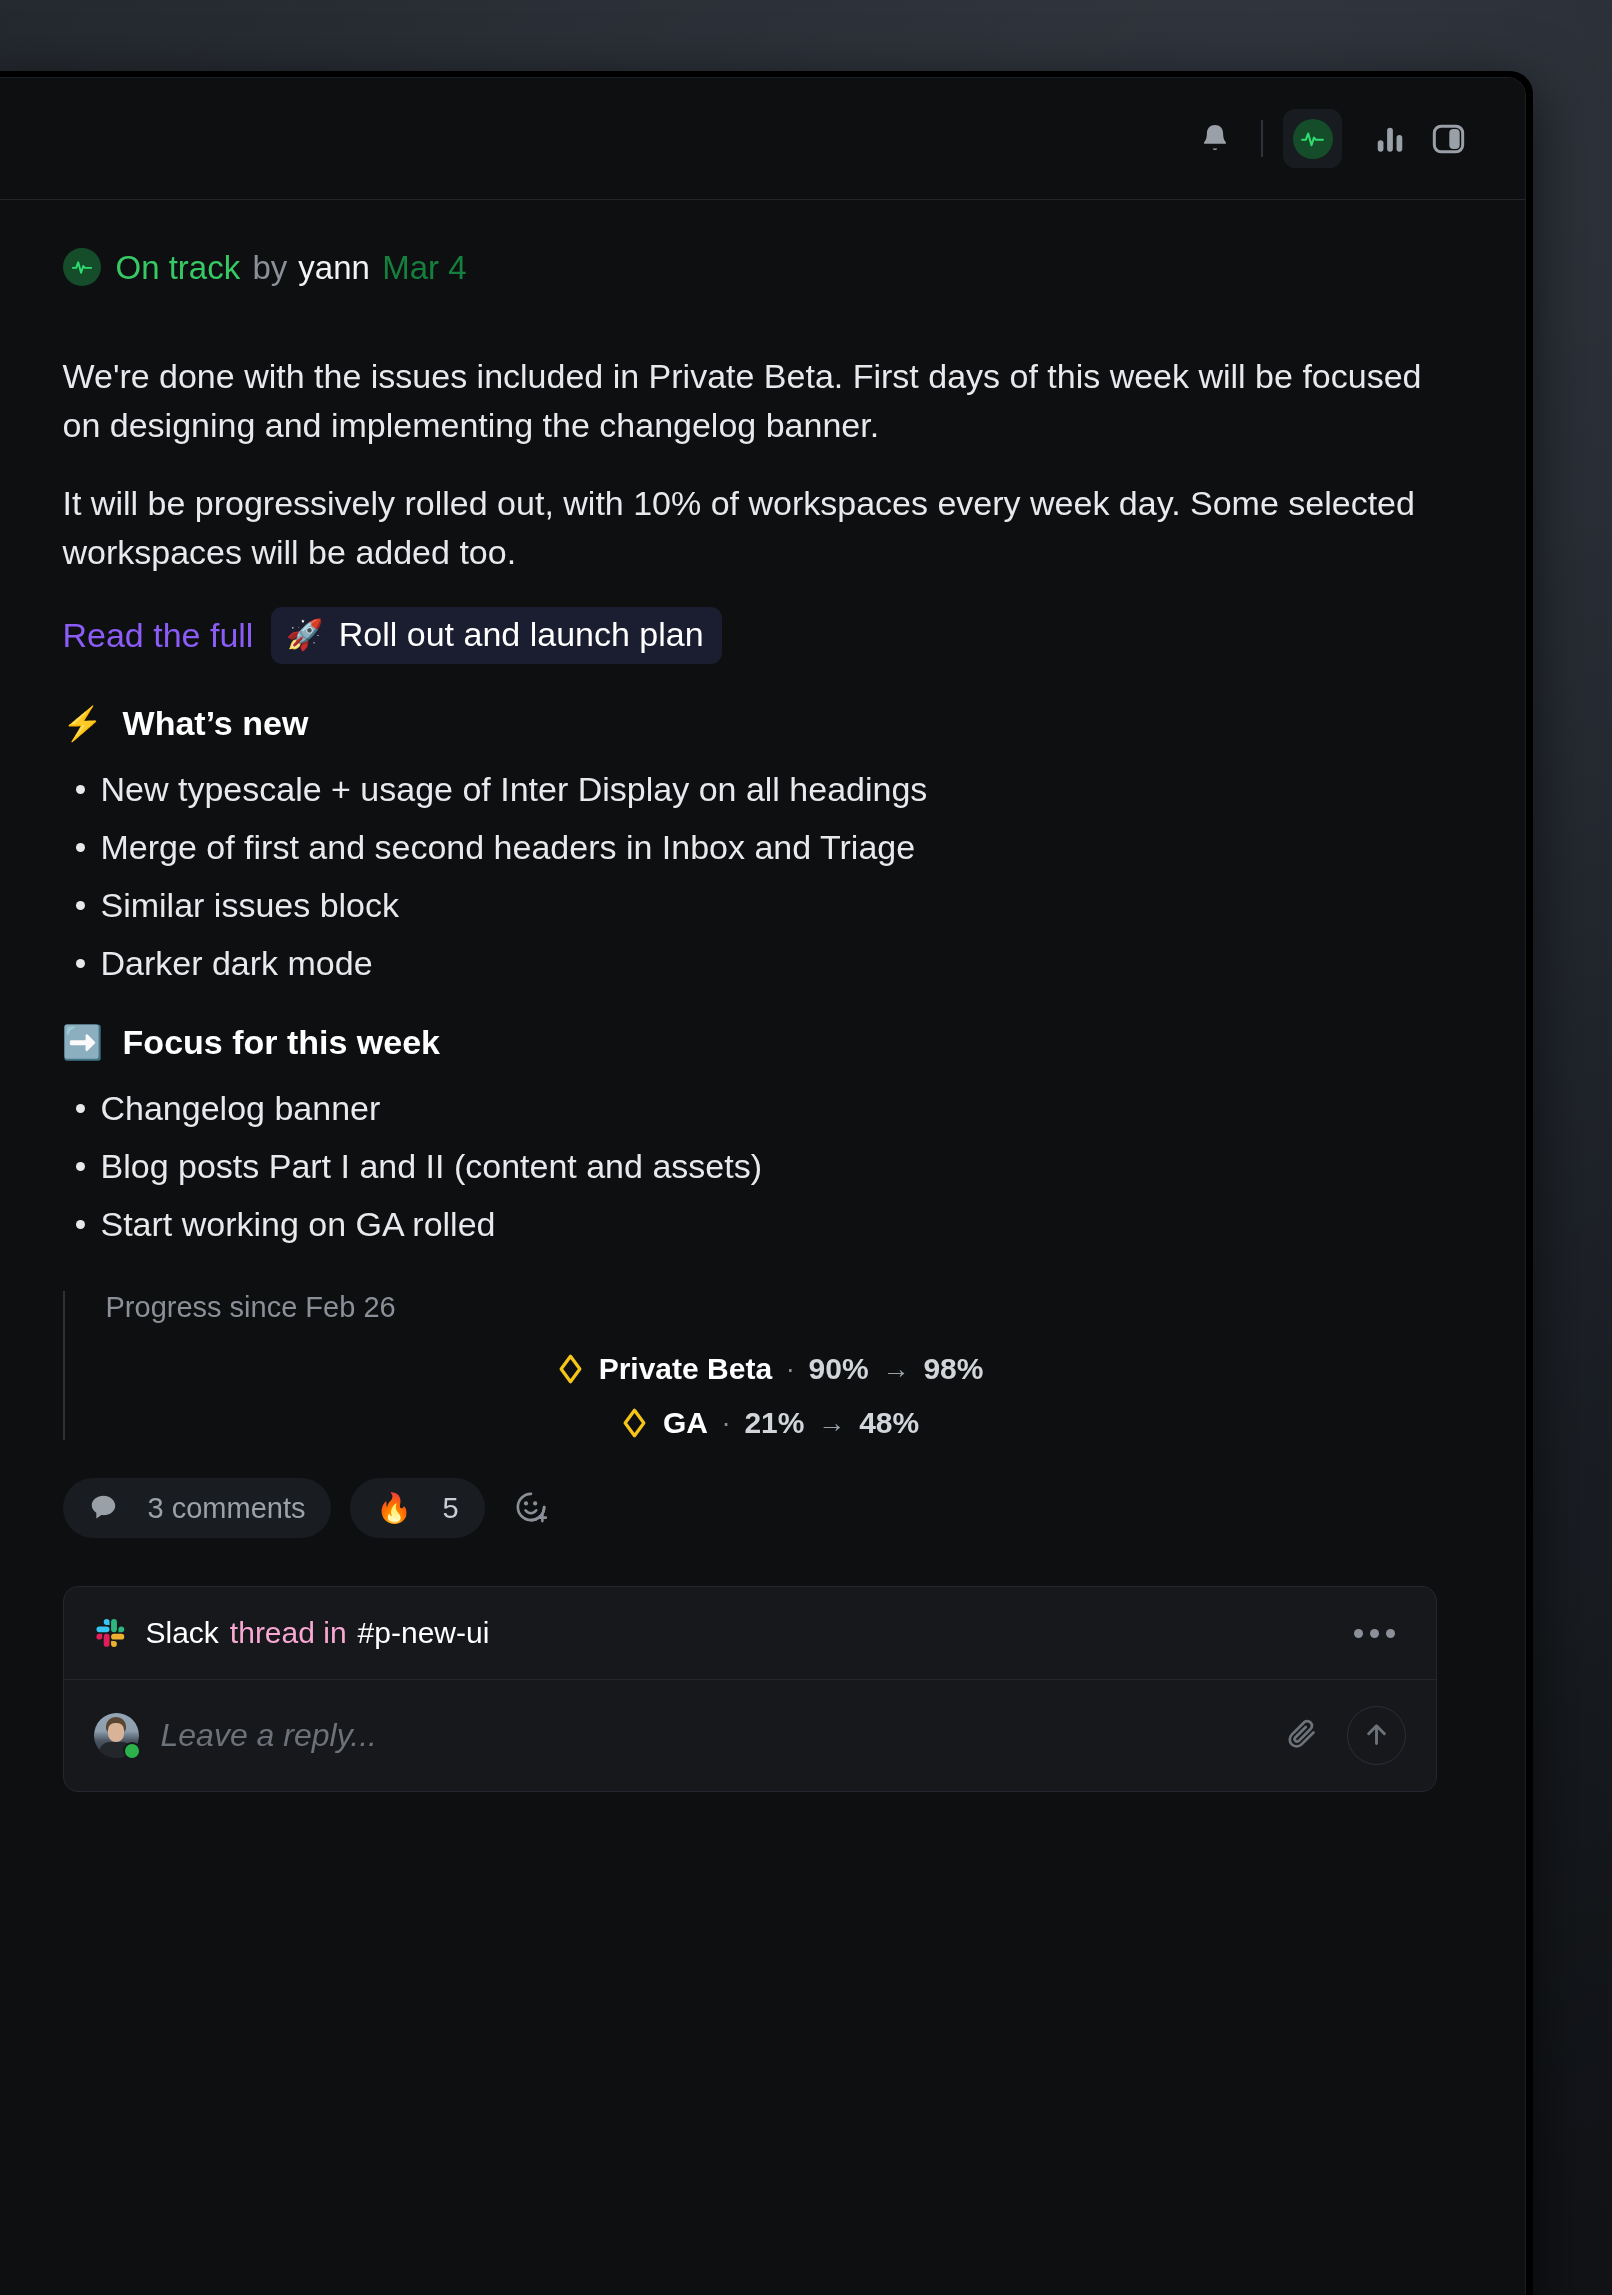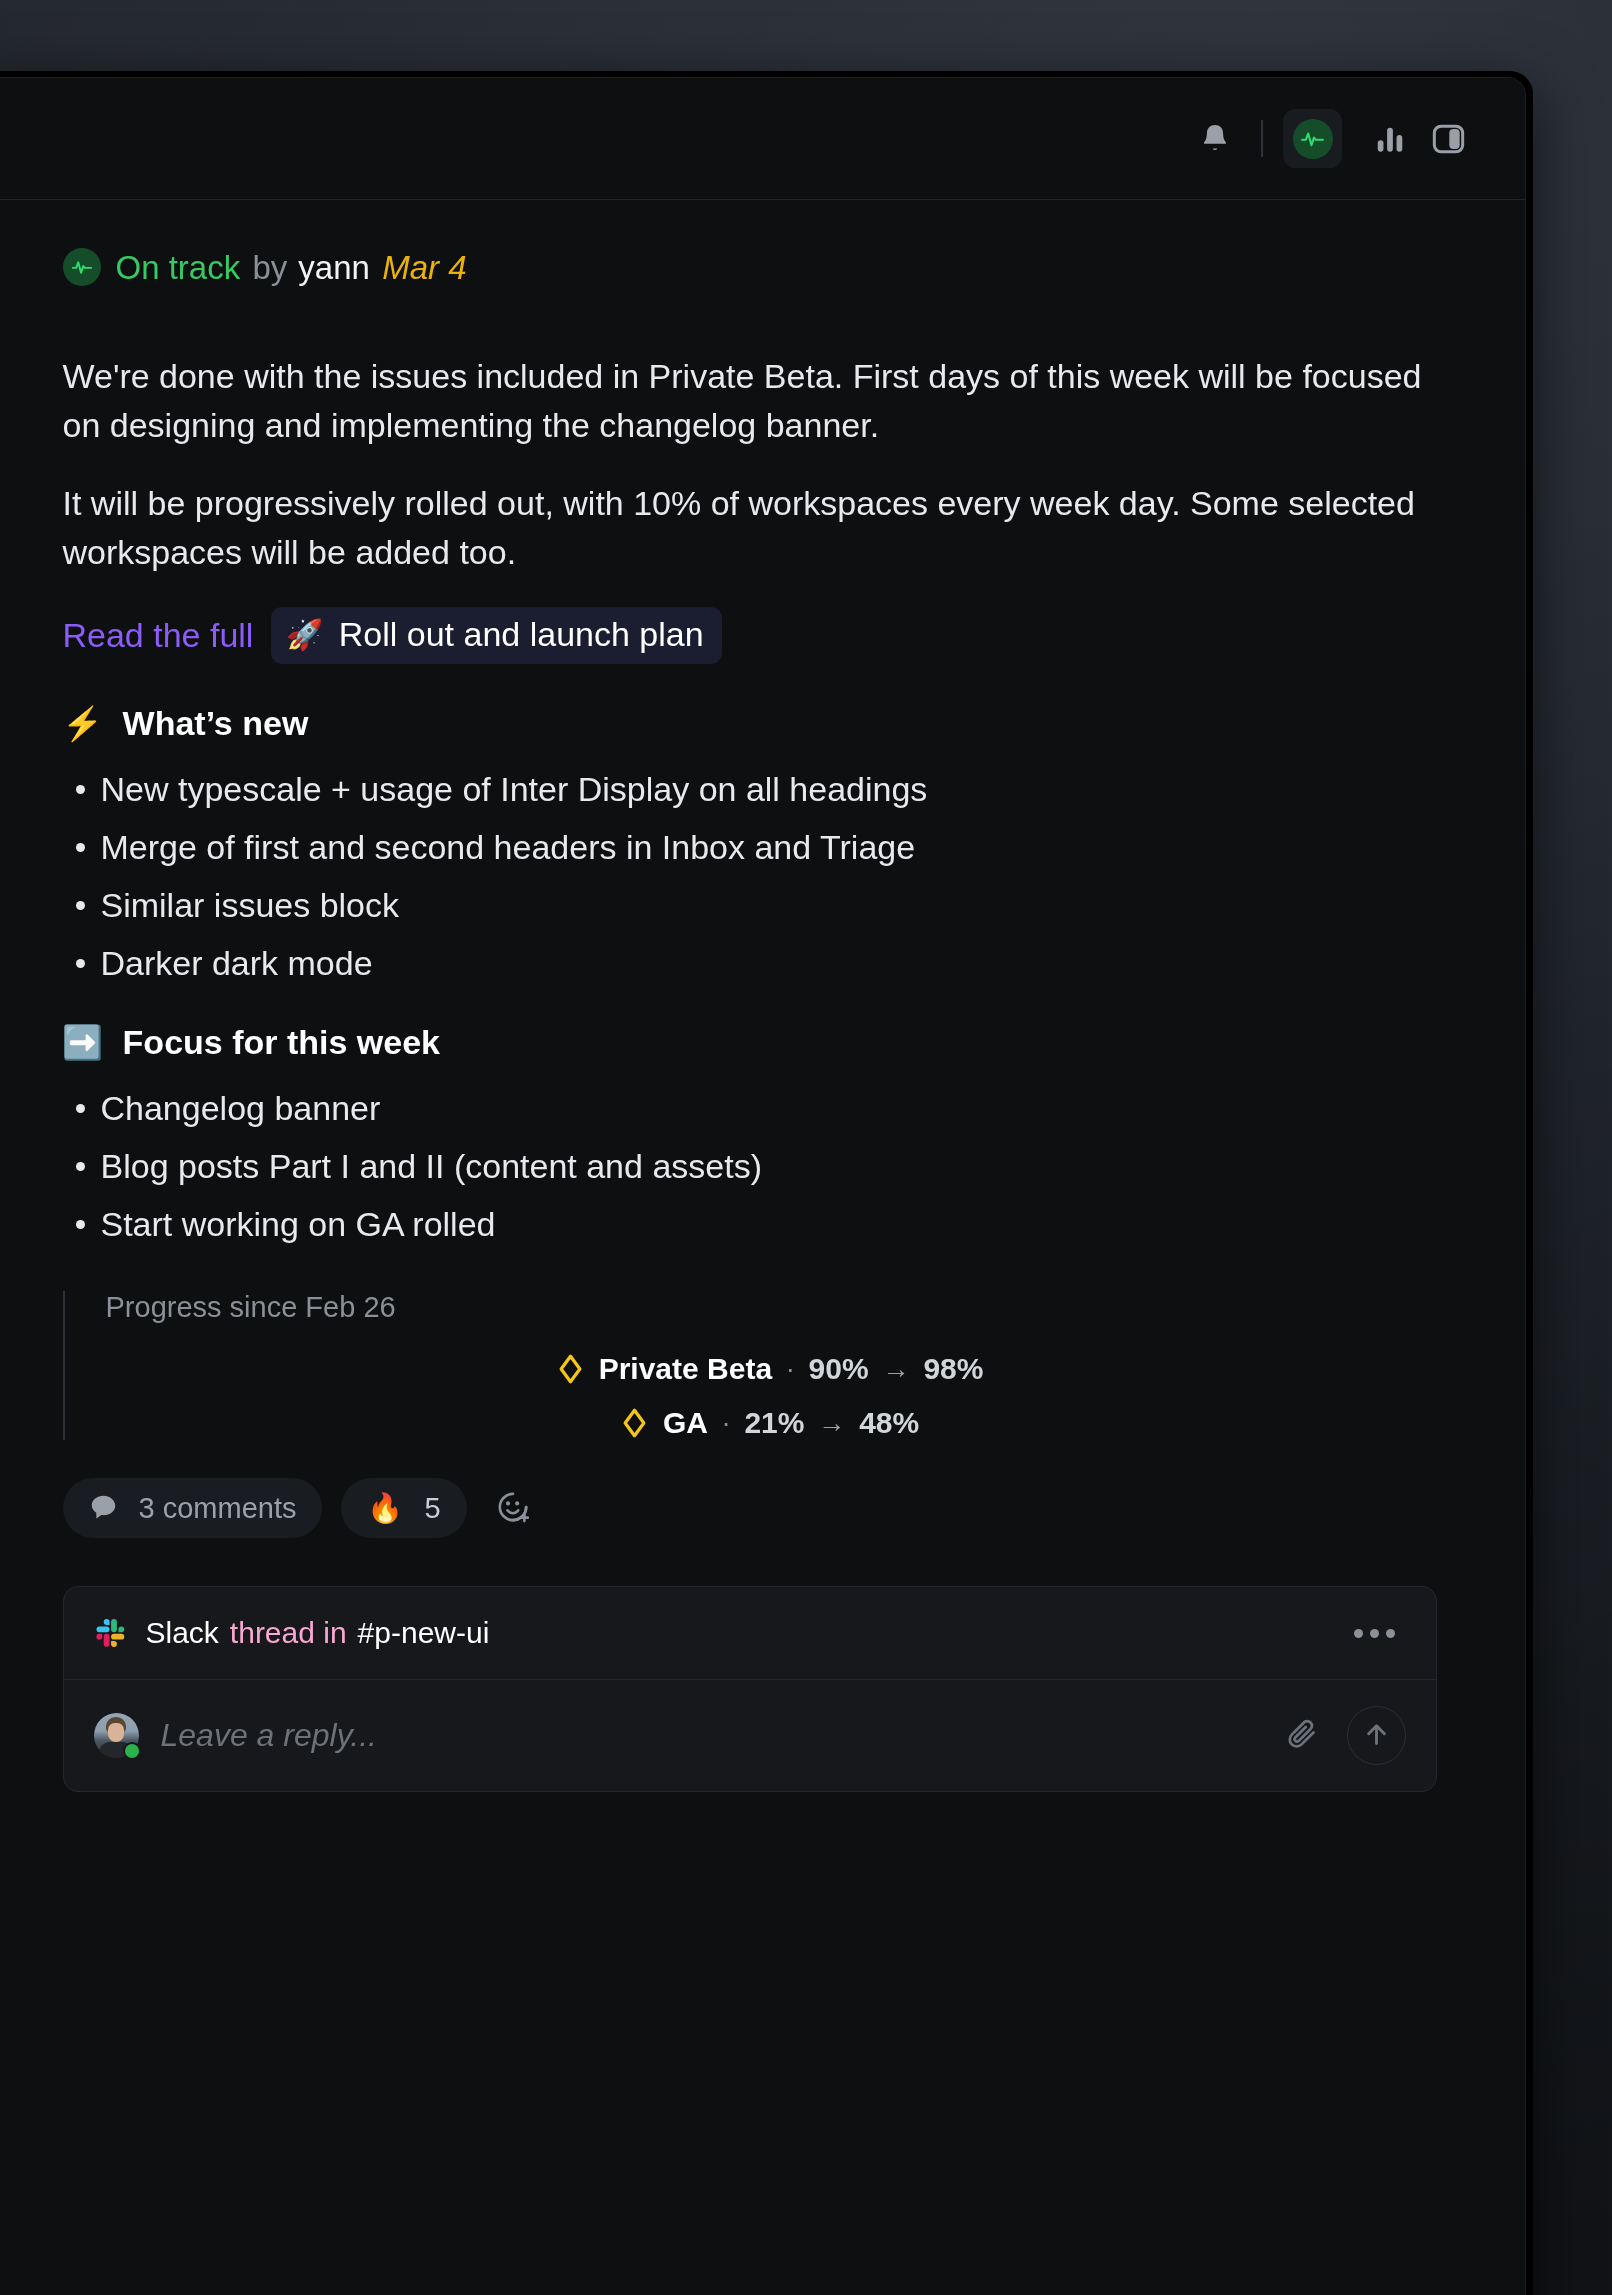--- a/index.html
+++ b/index.html
@@ -112,21 +112,21 @@
     width: 38px; height: 38px;
     border-radius: 50%;
     background: #154d2a;
     display: flex; align-items: center; justify-content: center;
     margin-right: 15px;
     flex: none;
   }
   .status-text { color: #36c964; font-weight: 400; }
   .status-by { color: #8b9098; margin-left: 12.3px; }
   .status-author { color: #f2f3f5; margin-left: 11px; }
-  .status-date { color: #eab308; margin-left: 12.3px; font-style: italic; }
+  .status-date { color: #15803d; margin-left: 12.3px; }
 
   
   .para {
     color: #e7e9ec;
     font-size: 34px;
     line-height: 1.44;
     margin-bottom: 29px;
     max-width: 1361px;
   }
 
@@ -212,21 +212,21 @@
   .reactions {
     display: flex;
     align-items: center;
     gap: 19px;
     margin-top: 12.3px;
     margin-bottom: 48px;
   }
   .pill {
     display: inline-flex;
     align-items: center;
-    gap: 21px;
+    gap: 30px;
     background: #191c20;
     border-radius: 685px;
     height: 60px;
     padding: 0 26px;
     cursor: pointer;
   }
   .pill-label { color: #9ba1a8; font-size: 29px; }
   .pill-count { color: #c9ced4; font-size: 29px; }
   .emoji-fire { font-size: 29px; line-height: 1; }
   .add-reaction {

